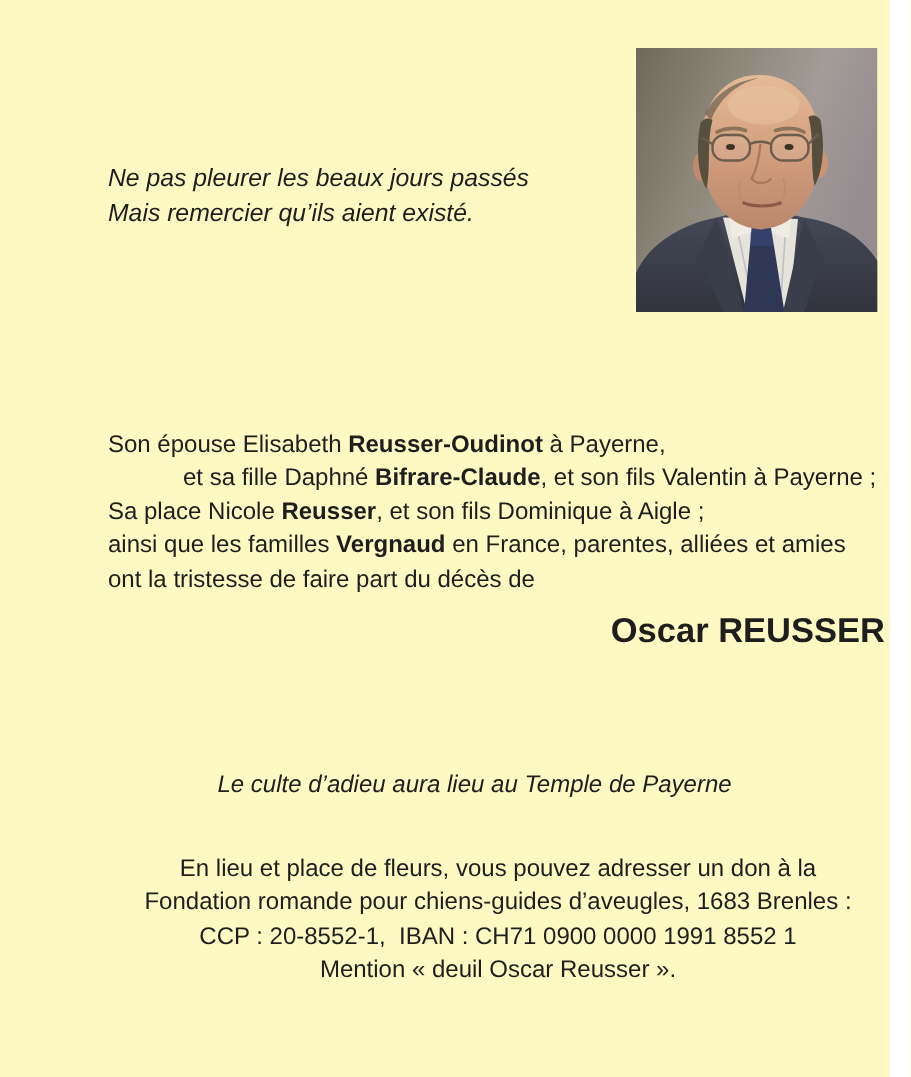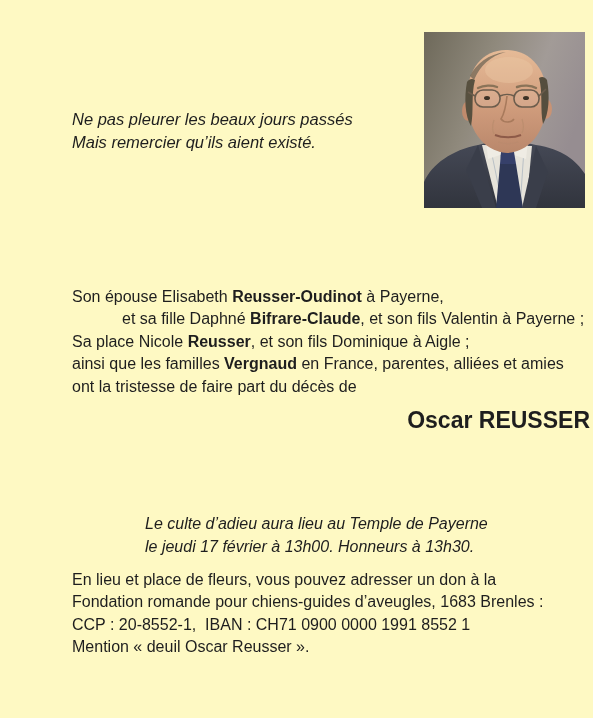--- a/index.html
+++ b/index.html
@@ -81,20 +81,21 @@
     margin-left: 23px;
   }
 
   .donation-block {
     position: absolute;
     left: 72px;
     top: 569px;
     font-size: 16px;
     line-height: 22.3px;
     width: 520px;
+    text-align: center;
   }
 
   .address-line {
     position: absolute;
     left: 72px;
     top: 669px;
     font-size: 15px;
     width: 530px;
   }
 </style>
@@ -184,21 +185,20 @@
     <div class="line"><span>Sa place Nicole </span><span class="bold">Reusser</span><span>, et son fils Dominique à Aigle ;</span></div>
     <div class="line"><span>ainsi que les familles </span><span class="bold">Vergnaud</span><span> en France, parentes, alliées et amies</span></div>
     <div class="line"><span>ont la tristesse de faire part du décès de</span><span class="bold"></span><span></span></div>
   </div>
 
   <div class="deceased-name">Oscar REUSSER</div>
 
 
   <div class="ceremony-block">
     <div class="line">Le culte d’adieu aura lieu au Temple de Payerne</div>
-    <div class="line">le jeudi 17 février à 13h00. Honneurs à 13h30.</div>
   </div>
 
   <div class="donation-block">
     <div class="line">En lieu et place de fleurs, vous pouvez adresser un don à la</div>
     <div class="line">Fondation romande pour chiens-guides d’aveugles, 1683 Brenles :</div>
     <div class="line">CCP : 20-8552-1,  IBAN : CH71 0900 0000 1991 8552 1</div>
     <div class="line">Mention « deuil Oscar Reusser ».</div>
   </div>
 
 

